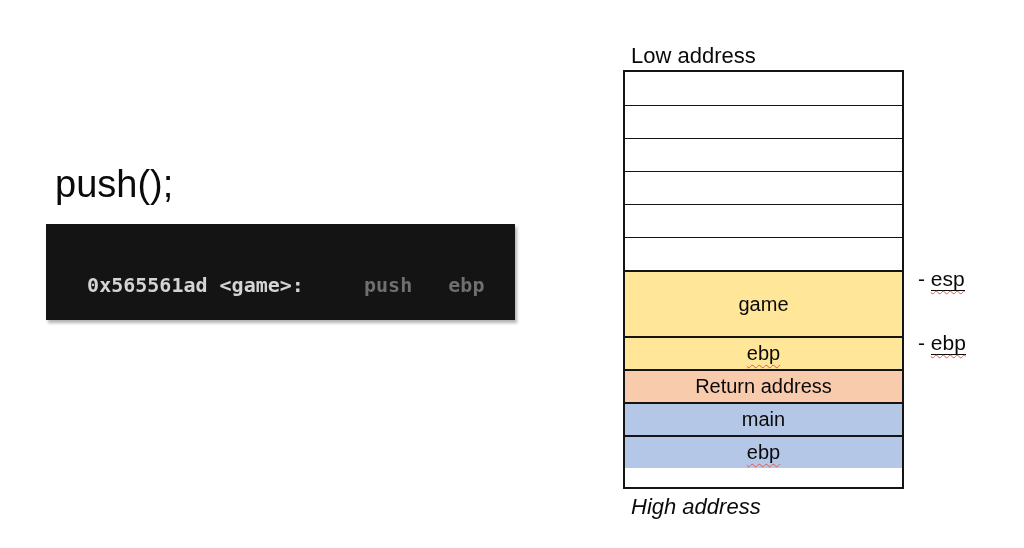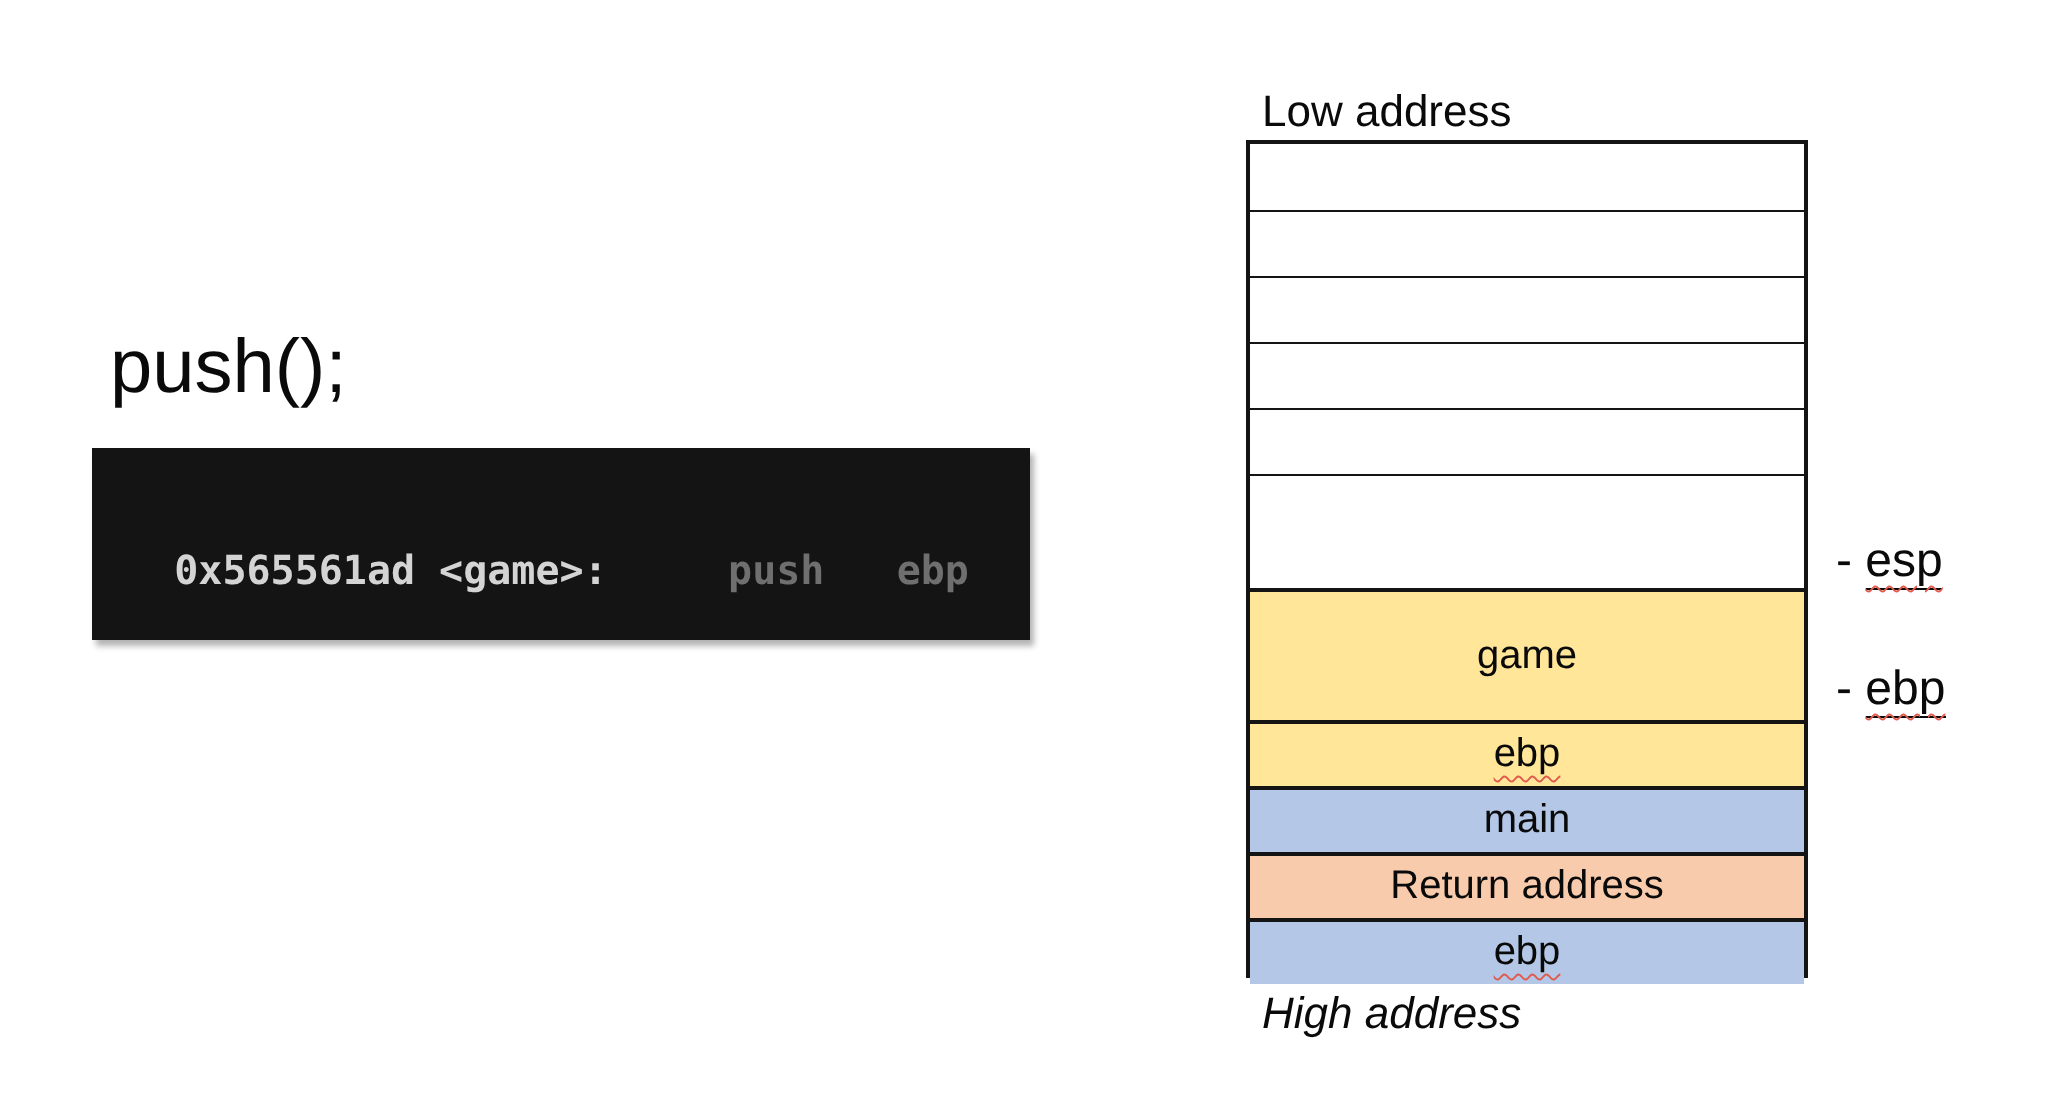--- a/index.html
+++ b/index.html
@@ -46,33 +46,33 @@
     display: flex; flex-direction: column;
     background: #fff;
   }
   .cell {
     flex: 0 0 33px;
     border-top: 1.6px solid #141414;
     display: flex; align-items: center; justify-content: center;
     font-size: 20px; color: #0a0a0a;
   }
   .cell:first-child { border-top: none; }
-  .cell.tall { flex: 0 0 66px; margin-top: 24px; }
+  .cell.tall { flex: 0 0 66px; }
   .cell.c-white  { background: var(--c-white,  #ffffff); }
   .cell.c-yellow { background: var(--c-yellow, #FFE699); border-top-width: 2.4px; }
   .cell.c-orange { background: var(--c-orange, #F8CBAD); border-top-width: 2.4px; }
   .cell.c-blue   { background: var(--c-blue,   #B4C7E7); border-top-width: 2.4px; }
 
   .wavy { text-decoration: underline; text-decoration-style: wavy;
           text-decoration-color: #e05a4e; text-decoration-thickness: 1px;
           text-underline-offset: 4px; }
 
   .ptr {
     position: absolute; left: 918px;
-    font-size: 24px; color: #0a0a0a; white-space: pre;
+    font-size: 21px; color: #0a0a0a; white-space: pre;
   }
   .ptr.esp { top: 267px; }
   .ptr.ebp { top: 331px; }
   .ptr .reg { border-bottom: 1.6px solid #0a0a0a; }
 </style>
 </head>
 <body>
 
 <div class="fn-title">push();</div>
 
@@ -103,25 +103,25 @@
     </div>
   <div class="cell c-white">
       <span></span>
     </div>
   <div class="cell c-yellow tall">
       <span>game</span>
     </div>
   <div class="cell c-yellow">
       <span class="wavy">ebp</span>
     </div>
+  <div class="cell c-orange">
+      <span>Return address</span>
+    </div>
   <div class="cell c-blue">
       <span>main</span>
-    </div>
-  <div class="cell c-orange">
-      <span>Return address</span>
     </div>
   <div class="cell c-blue">
       <span class="wavy">ebp</span>
     </div>
 </div>
 
 <div class="addr-label high">High address</div>
 
 <div class="ptr esp"><span>- </span><span class="reg"><span class="wavy">esp</span></span></div>
 <div class="ptr ebp"><span>- </span><span class="reg"><span class="wavy">ebp</span></span></div>

